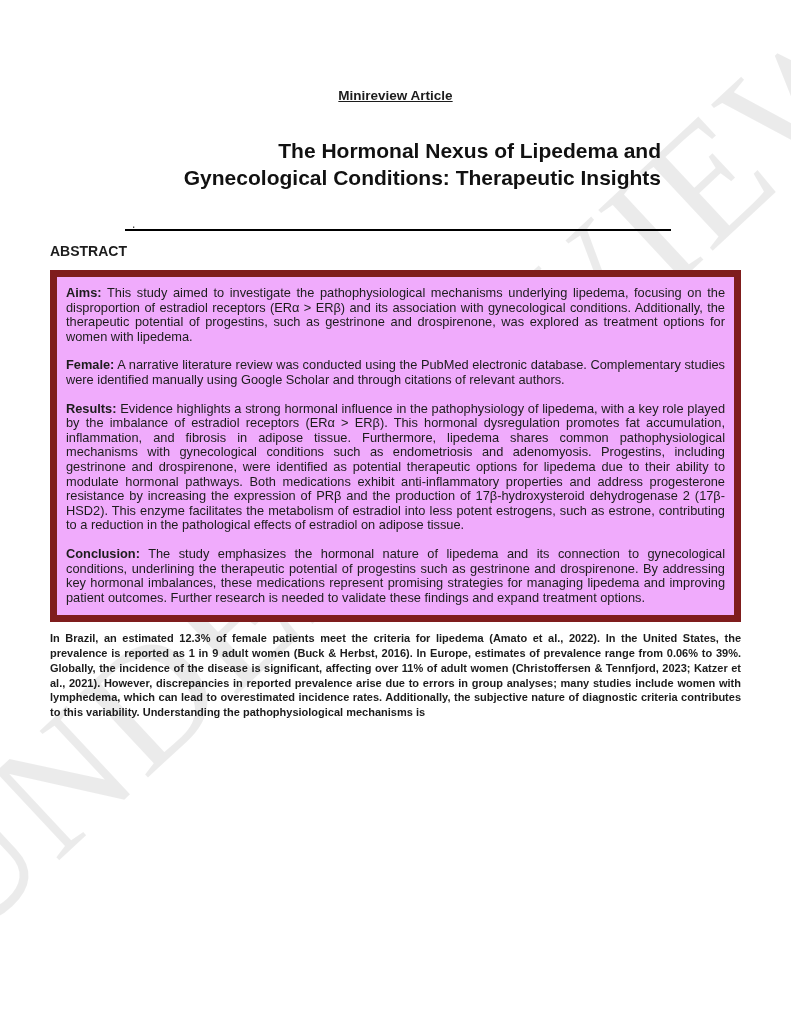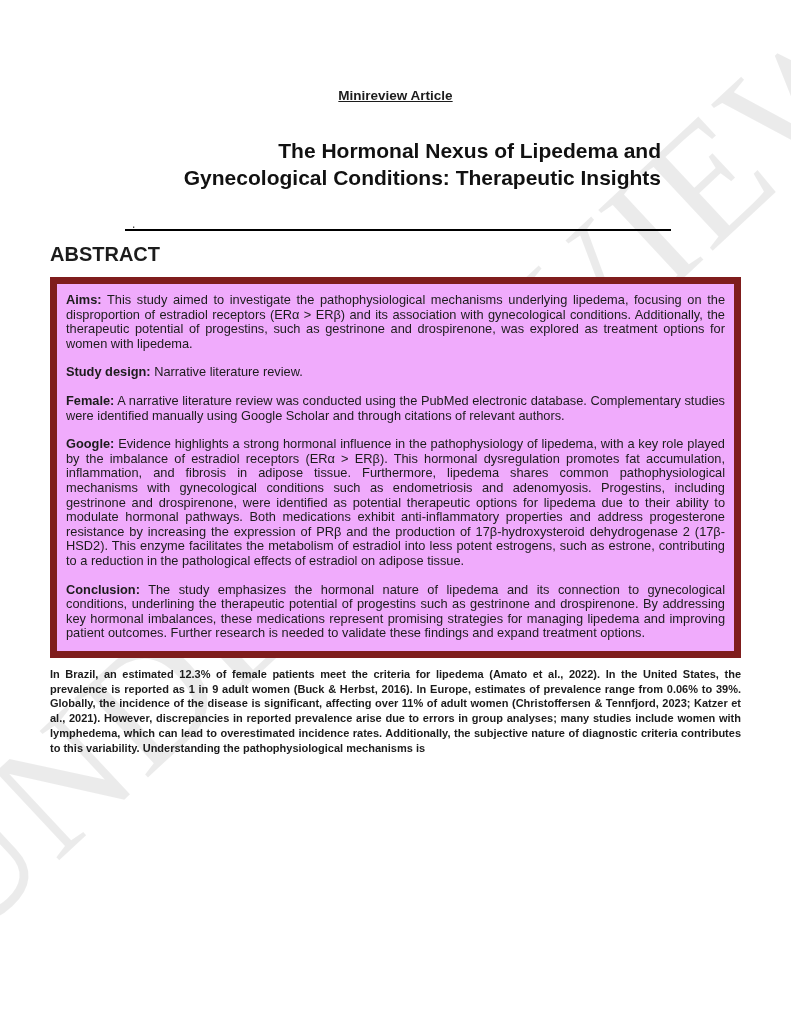--- a/index.html
+++ b/index.html
@@ -61,21 +61,21 @@
   }
   .rule {
     height: 2px;
     background: #000;
     margin-left: 75px;
     margin-right: 70px;
   }
 
   .abstract-heading {
     margin-top: 12px;
-    font-size: 20px;
+    font-size: 14px;
     font-weight: bold;
   }
 
   .abstract-box {
     margin-top: 11px;
     border: 7px solid #7f1d1d;
     background: #f0abfc;
     padding: 9px 9px 10px 9px;
     font-size: 12.8px;
     line-height: 14.6px;
@@ -127,29 +127,25 @@
     </div>
 
     <div class="abstract-heading">ABSTRACT</div>
 
     <div class="abstract-box">
       <p>
         <span class="sec-label">Aims:</span>
         <span>This study aimed to investigate the pathophysiological mechanisms underlying lipedema, focusing on the disproportion of estradiol receptors (ERα &gt; ERβ) and its association with gynecological conditions. Additionally, the therapeutic potential of progestins, such as gestrinone and drospirenone, was explored as treatment options for women with lipedema.</span>
       </p>
       <p>
-        <span class="sec-label">Study design:</span>
-        <span>Narrative literature review.</span>
-      </p>
-      <p>
         <span class="sec-label">Female:</span>
         <span>A narrative literature review was conducted using the PubMed electronic database. Complementary studies were identified manually using Google Scholar and through citations of relevant authors.</span>
       </p>
       <p>
-        <span class="sec-label">Google:</span>
+        <span class="sec-label">Results:</span>
         <span>Evidence highlights a strong hormonal influence in the pathophysiology of lipedema, with a key role played by the imbalance of estradiol receptors (ERα &gt; ERβ). This hormonal dysregulation promotes fat accumulation, inflammation, and fibrosis in adipose tissue. Furthermore, lipedema shares common pathophysiological mechanisms with gynecological conditions such as endometriosis and adenomyosis. Progestins, including gestrinone and drospirenone, were identified as potential therapeutic options for lipedema due to their ability to modulate hormonal pathways. Both medications exhibit anti-inflammatory properties and address progesterone resistance by increasing the expression of PRβ and the production of 17β-hydroxysteroid dehydrogenase 2 (17β-HSD2). This enzyme facilitates the metabolism of estradiol into less potent estrogens, such as estrone, contributing to a reduction in the pathological effects of estradiol on adipose tissue.</span>
       </p>
       <p>
         <span class="sec-label">Conclusion:</span>
         <span>The study emphasizes the hormonal nature of lipedema and its connection to gynecological conditions, underlining the therapeutic potential of progestins such as gestrinone and drospirenone. By addressing key hormonal imbalances, these medications represent promising strategies for managing lipedema and improving patient outcomes. Further research is needed to validate these findings and expand treatment options.</span>
       </p>
     </div>
 
 
 

